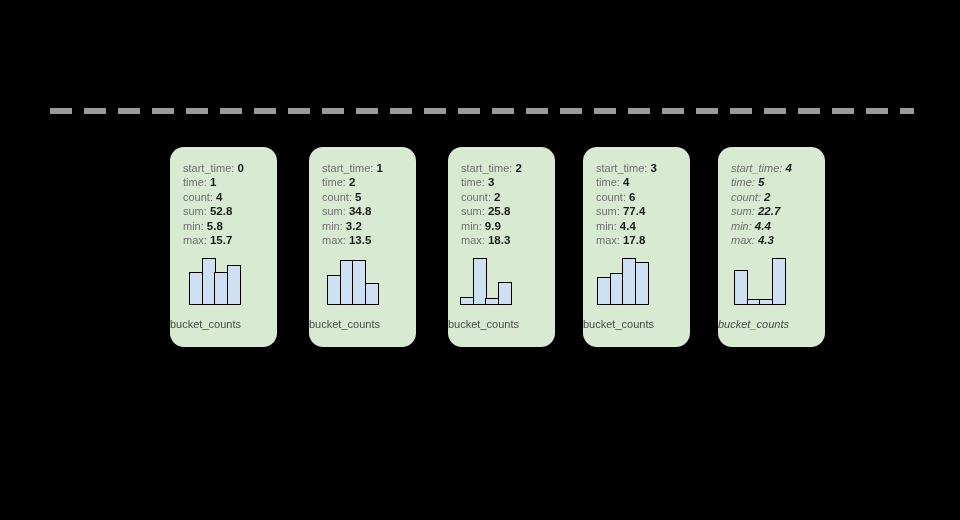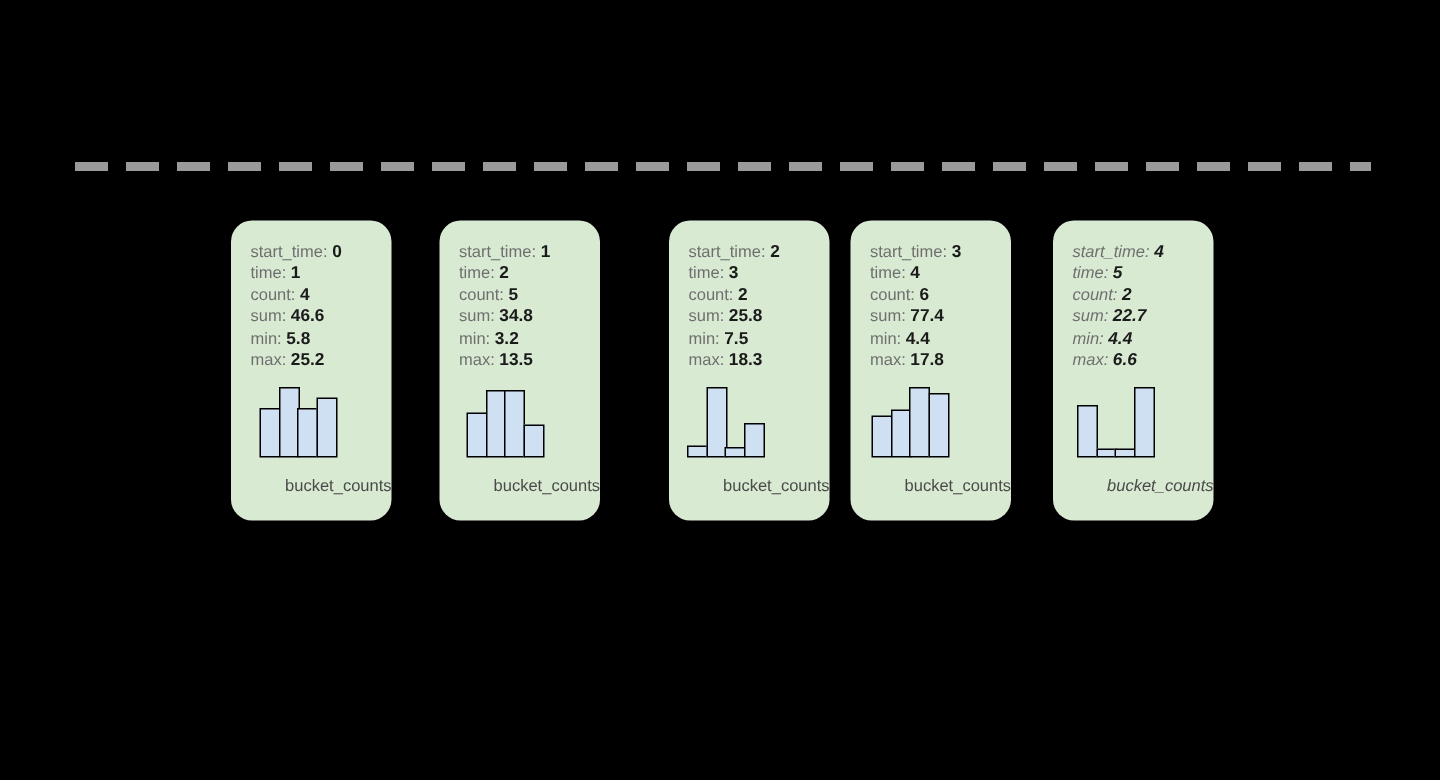--- a/index.html
+++ b/index.html
@@ -29,21 +29,21 @@
     width: 864px;
     height: 6px;
     background-image: repeating-linear-gradient(
         to right,
         #9a9a9a 0px, #9a9a9a 22px,
         rgba(0,0,0,0) 22px, rgba(0,0,0,0) 34px);
   }
   
   #card-row {
     position: absolute;
-    left: 154px;
+    left: 170px;
     top: 147px;
     width: 660px;
     height: 202px;
   }
   .metric-card {
     position: absolute;
     top: 0;
     width: 107px;
     height: 200px;
     background: #d9ead3;
@@ -81,41 +81,41 @@
     background: #cfe0f3;
     border: 1.4px solid #000000;
     box-sizing: border-box;
     margin-right: -1.4px;
   }
   .hist-caption {
     position: absolute;
     bottom: 17px;
     left: 0;
     width: 107px;
-    text-align: right;
+    text-align: left;
     font-size: 11px;
     color: #4a4a4a;
   }
 </style>
 </head>
 <body>
 
 <div id="canvas">
 
   <div id="timeline-rule"></div>
 
   <div id="card-row">
       <div class="metric-card" style="left: 0px;">
         <div class="card-fields">
           <div class="field-row"><span class="field-label">start_time:</span> <span class="field-value">0</span></div>
           <div class="field-row"><span class="field-label">time:</span> <span class="field-value">1</span></div>
           <div class="field-row"><span class="field-label">count:</span> <span class="field-value">4</span></div>
-          <div class="field-row"><span class="field-label">sum:</span> <span class="field-value">46.6</span></div>
+          <div class="field-row"><span class="field-label">sum:</span> <span class="field-value">52.8</span></div>
           <div class="field-row"><span class="field-label">min:</span> <span class="field-value">5.8</span></div>
-          <div class="field-row"><span class="field-label">max:</span> <span class="field-value">25.2</span></div>
+          <div class="field-row"><span class="field-label">max:</span> <span class="field-value">15.7</span></div>
         </div>
         <div class="histogram" style="left: 19px;">
           <div class="hist-bar" style="height: 33px; width: 14px;"></div>
           <div class="hist-bar" style="height: 47px; width: 14px;"></div>
           <div class="hist-bar" style="height: 33px; width: 14px;"></div>
           <div class="hist-bar" style="height: 40px; width: 14px;"></div>
         </div>
         <div class="hist-caption">bucket_counts</div>
       </div>
       <div class="metric-card" style="left: 139px;">
@@ -128,27 +128,27 @@
           <div class="field-row"><span class="field-label">max:</span> <span class="field-value">13.5</span></div>
         </div>
         <div class="histogram" style="left: 18px;">
           <div class="hist-bar" style="height: 30px; width: 14px;"></div>
           <div class="hist-bar" style="height: 45px; width: 14px;"></div>
           <div class="hist-bar" style="height: 45px; width: 14px;"></div>
           <div class="hist-bar" style="height: 22px; width: 14px;"></div>
         </div>
         <div class="hist-caption">bucket_counts</div>
       </div>
-      <div class="metric-card" style="left: 278px; margin-left: 14px;">
+      <div class="metric-card" style="left: 278px;">
         <div class="card-fields">
           <div class="field-row"><span class="field-label">start_time:</span> <span class="field-value">2</span></div>
           <div class="field-row"><span class="field-label">time:</span> <span class="field-value">3</span></div>
           <div class="field-row"><span class="field-label">count:</span> <span class="field-value">2</span></div>
           <div class="field-row"><span class="field-label">sum:</span> <span class="field-value">25.8</span></div>
-          <div class="field-row"><span class="field-label">min:</span> <span class="field-value">7.5</span></div>
+          <div class="field-row"><span class="field-label">min:</span> <span class="field-value">9.9</span></div>
           <div class="field-row"><span class="field-label">max:</span> <span class="field-value">18.3</span></div>
         </div>
         <div class="histogram" style="left: 12px;">
           <div class="hist-bar" style="height: 8px; width: 14px;"></div>
           <div class="hist-bar" style="height: 47px; width: 14px;"></div>
           <div class="hist-bar" style="height: 7px; width: 14px;"></div>
           <div class="hist-bar" style="height: 23px; width: 14px;"></div>
         </div>
         <div class="hist-caption">bucket_counts</div>
       </div>
@@ -169,21 +169,21 @@
         </div>
         <div class="hist-caption">bucket_counts</div>
       </div>
       <div class="metric-card" style="left: 548px; font-style: italic;">
         <div class="card-fields">
           <div class="field-row"><span class="field-label">start_time:</span> <span class="field-value">4</span></div>
           <div class="field-row"><span class="field-label">time:</span> <span class="field-value">5</span></div>
           <div class="field-row"><span class="field-label">count:</span> <span class="field-value">2</span></div>
           <div class="field-row"><span class="field-label">sum:</span> <span class="field-value">22.7</span></div>
           <div class="field-row"><span class="field-label">min:</span> <span class="field-value">4.4</span></div>
-          <div class="field-row"><span class="field-label">max:</span> <span class="field-value">6.6</span></div>
+          <div class="field-row"><span class="field-label">max:</span> <span class="field-value">4.3</span></div>
         </div>
         <div class="histogram" style="left: 16px;">
           <div class="hist-bar" style="height: 35px; width: 14px;"></div>
           <div class="hist-bar" style="height: 6px; width: 14px;"></div>
           <div class="hist-bar" style="height: 6px; width: 14px;"></div>
           <div class="hist-bar" style="height: 47px; width: 14px;"></div>
         </div>
         <div class="hist-caption">bucket_counts</div>
       </div>
     </div>

